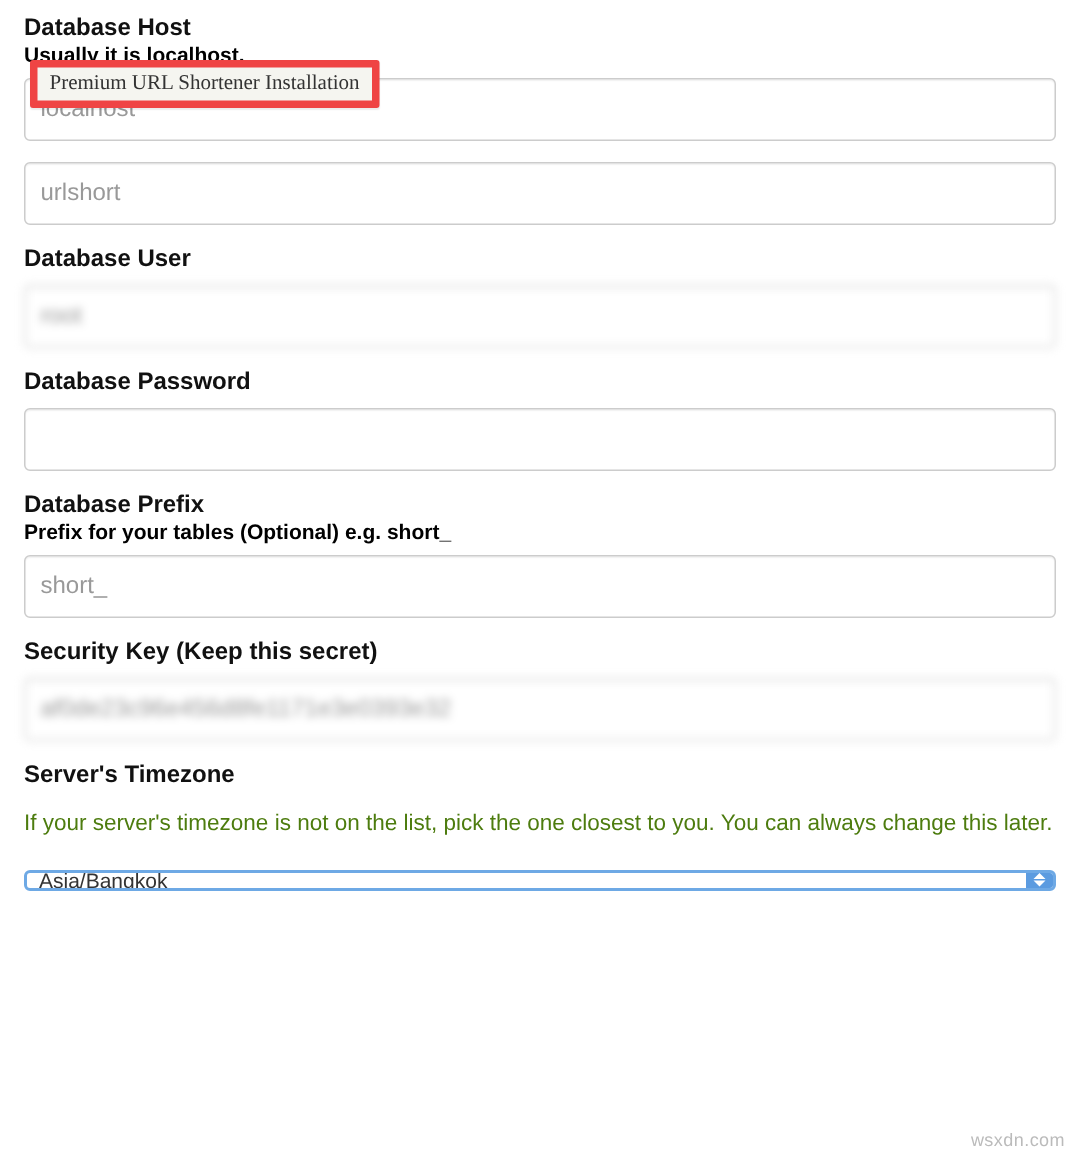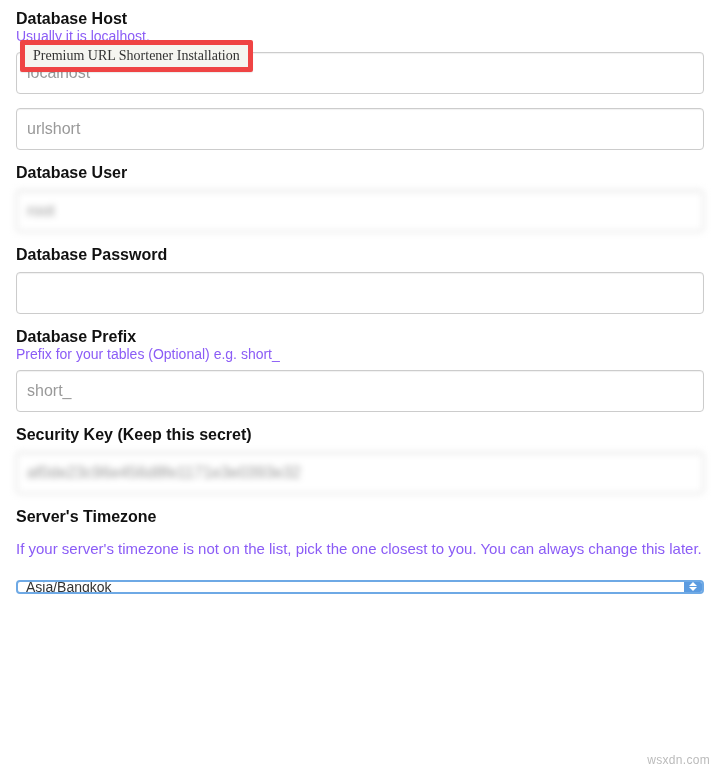--- a/index.html
+++ b/index.html
@@ -19,22 +19,22 @@
       margin-bottom: 8px;
       flex-direction: column;
     }
     .field-label {
       font-weight: bold;
       font-size: 16px;
       color: #111;
     }
     .hint {
       font-size: 14px;
-      font-weight: normal;
-      color: #8b5cf6;
+      font-weight: bold;
+      color: #000000;
     }
     .text-input {
       width: 100%;
       height: 42px;
       padding: 4px 10px;
       border: 1px solid #ccc;
       border-radius: 4px;
       font-size: 16px;
       color: #999;
       background: #fff;
@@ -50,21 +50,21 @@
       border: 5px solid #ef4444;
       padding: 3px 8px;
       font-size: 14px;
       color: #333;
       border-radius: 2px;
       box-shadow: 0 1px 1px rgba(0,0,0,0.08);
       font-family: Liberation Serif, serif;
     }
     .description {
       font-size: 15px;
-      color: #8b5cf6;
+      color: #4d7c0f;
       line-height: 1.7;
       margin: 10px 0 18px 0;
     }
     .select-wrap {
       width: 100%;
       border: 2px solid #6ea9e5;
       border-radius: 4px;
       display: flex;
       align-items: stretch;
       background: #fff;

